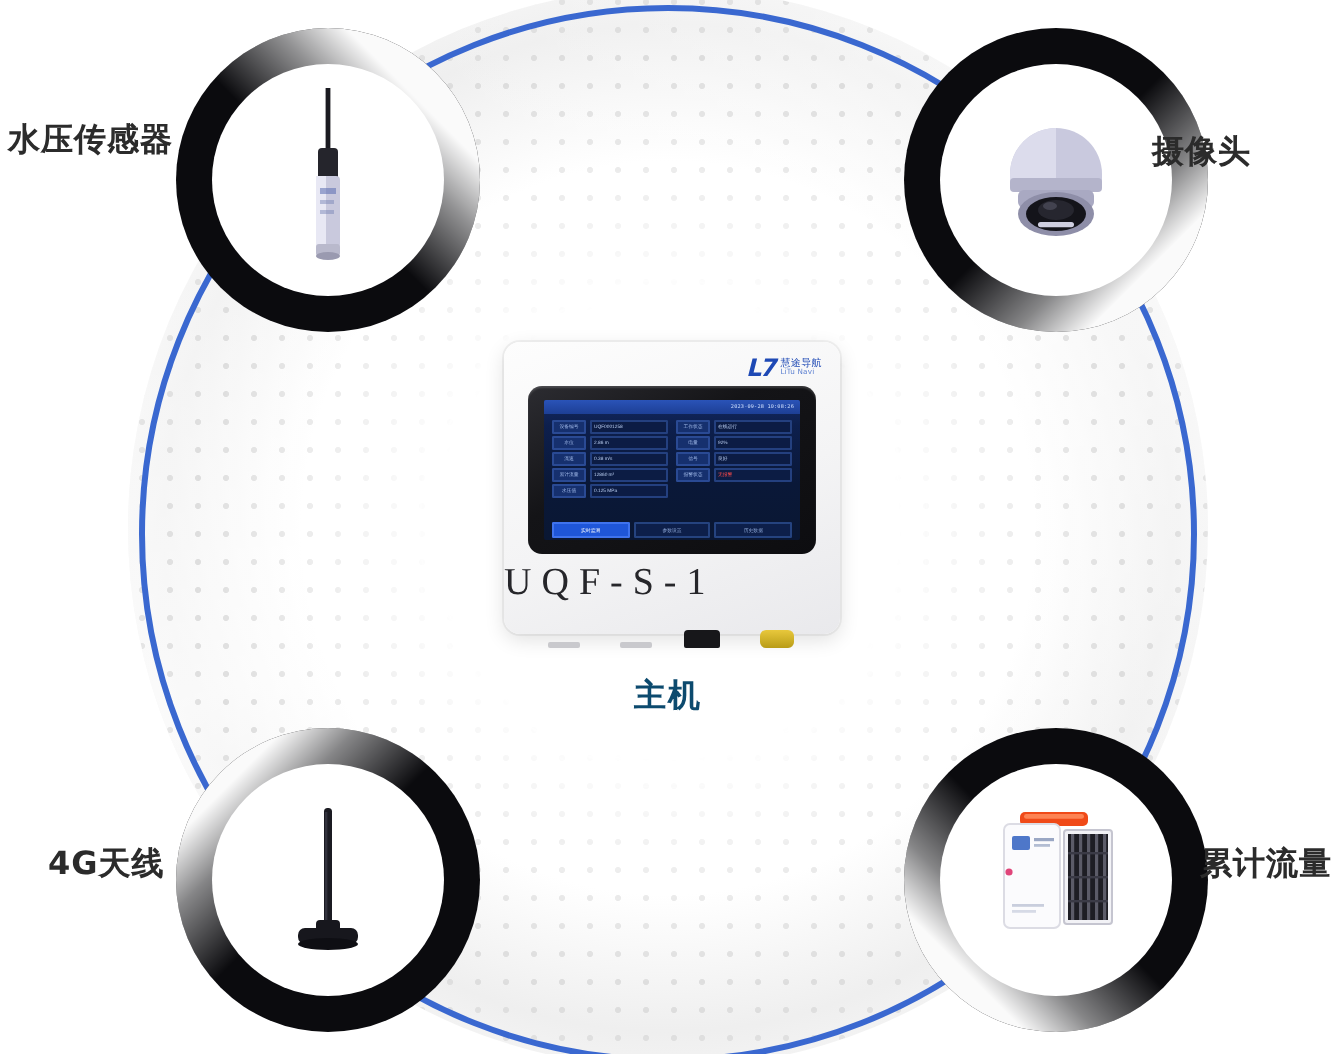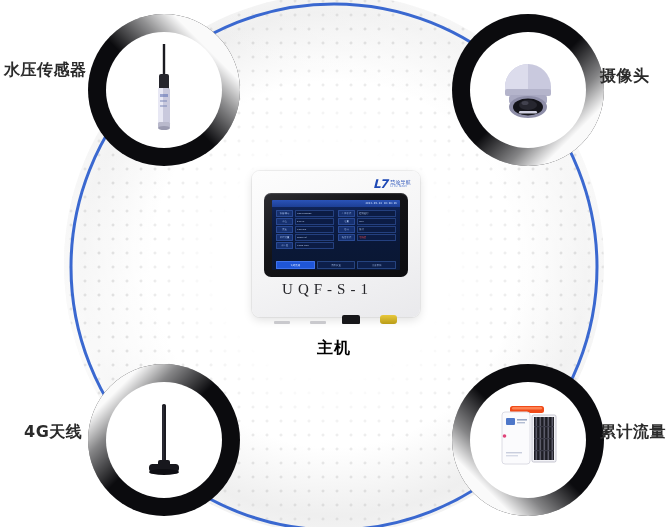--- a/index.html
+++ b/index.html
@@ -85,21 +85,21 @@
   .node-label{
     position:absolute;
     font-size:16px;
     font-weight:700;
     color:#2b2b2b;
     letter-spacing:.5px;
     white-space:nowrap;
     font-family:"DejaVu Sans","Liberation Sans",sans-serif;
   }
   .lbl-tl{left:4px;top:60px;text-align:center;}
-  .lbl-tr{left:600px;top:66px;}
+  .lbl-tr{left:576px;top:66px;}
   .lbl-bl{left:24px;top:422px;}
   .lbl-br{left:600px;top:422px;}
 
   
   .host{
     position:absolute;
     left:252px;top:171px;
     width:168px;height:146px;
     border-radius:8px;
     background:linear-gradient(160deg,#fdfdfd 0%,#f4f4f5 55%,#e9e9ec 100%);
@@ -169,40 +169,40 @@
   }
   .scr-btn{
     flex:1;height:6px;border-radius:.6px;
     background:#0d1f4a;border:.4px solid #25437f;color:#8fa9d8;
     font-size:2.4px;display:flex;align-items:center;justify-content:center;
   }
   .scr-btn.on{background:#1f56d8;border-color:#3f73ee;color:#ffffff;}
 
   .model{
     position:absolute;left:0;right:17px;top:110px;
-    text-align:center;
+    text-align:left;
     font-family:"Liberation Serif","DejaVu Serif",serif;
-    font-size:15px;
+    font-size:19px;
     letter-spacing:5px;
     color:#26262a;
     font-weight:400;
   }
   .ports{
     position:absolute;left:0;right:0;bottom:-7px;height:12px;
   }
   .port{position:absolute;bottom:0;}
   .port.p1{left:22px;width:16px;height:3px;background:#c9c9cd;border-radius:1px;}
   .port.p2{left:58px;width:16px;height:3px;background:#c9c9cd;border-radius:1px;}
   .port.p3{left:90px;width:18px;height:9px;background:#17171a;border-radius:2px 2px 1px 1px;}
   .port.p4{left:128px;width:17px;height:9px;background:linear-gradient(180deg,#e8c83c,#b99c17);border-radius:3px;}
 
   .host-label{
     position:absolute;left:0;right:0;top:338px;
     text-align:center;
-    font-size:16px;font-weight:700;color:#000000;
+    font-size:16px;font-weight:700;color:#0c4a6e;
     letter-spacing:1px;
     font-family:"DejaVu Sans","Liberation Sans",sans-serif;
   }
 
   
   .art{display:block;}
 </style>
 </head>
 <body>
 

